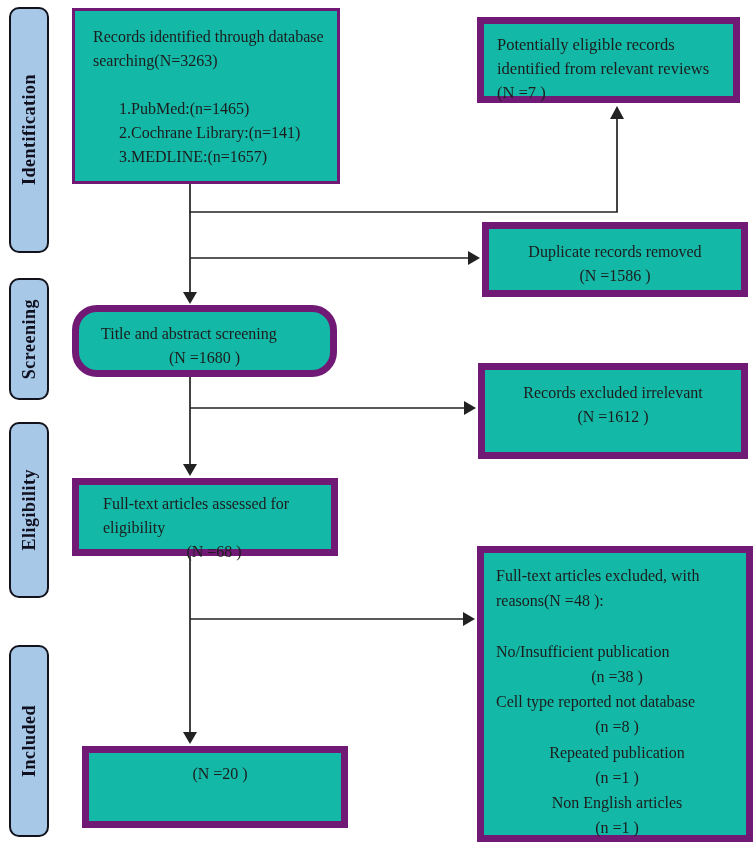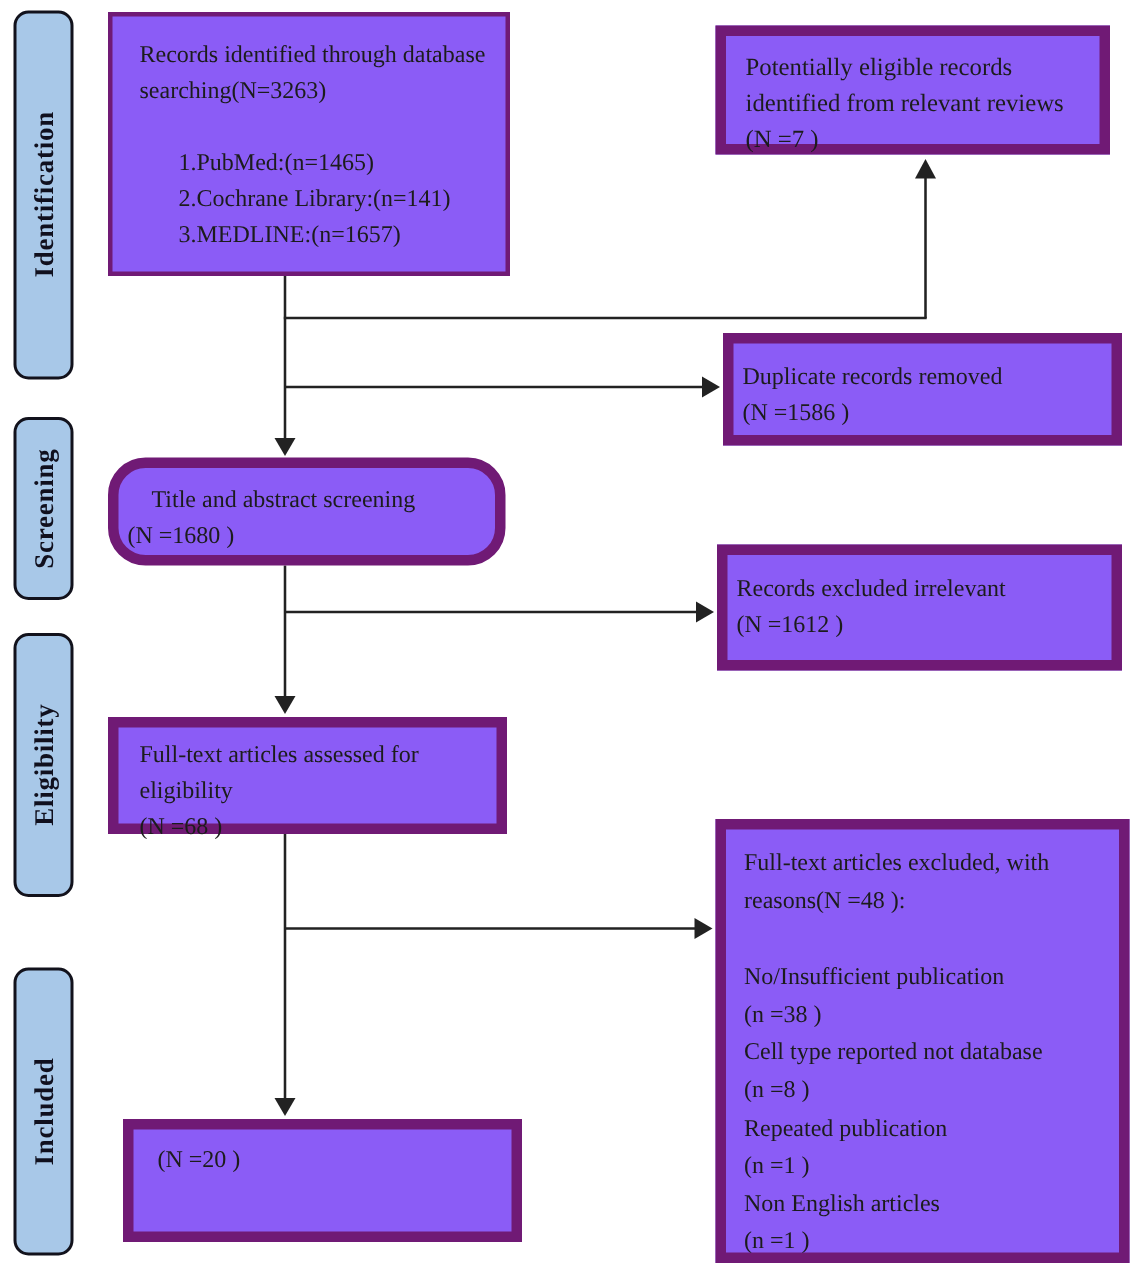--- a/index.html
+++ b/index.html
@@ -55,27 +55,27 @@
     white-space: nowrap;
   }
   #stage-identification { top: 7px;   height: 246px; }
   #stage-screening      { top: 278px; height: 122px; }
   #stage-eligibility    { top: 422px; height: 176px; }
   #stage-included       { top: 645px; height: 192px; }
 
   
   .box {
     position: absolute;
-    background: #8b5cf6;
+    background: #14b8a6;
     border: 7px solid #701a75;
     box-sizing: border-box;
     font-size: 16px;
     line-height: 1.5;
   }
-  .center { }
+  .center { text-align: center; }
 
   #box-records-identified {
     left: 72px; top: 8px; width: 268px; height: 176px;
     border-width: 3px;
     padding: 14px 10px 0 18px;
   }
   #box-records-identified .db-list { margin-top: 24px; padding-left: 26px; }
 
   #box-potentially-eligible {
     left: 477px; top: 17px; width: 263px; height: 86px;
@@ -87,26 +87,26 @@
     left: 482px; top: 222px; width: 266px; height: 75px;
     padding: 11px 6px 0 6px;
   }
   #box-title-abstract {
     left: 72px; top: 305px; width: 265px; height: 72px;
     padding: 10px 6px 0 6px;
     border-radius: 25px;
   }
   #box-title-abstract .l1 { padding-left: 16px; }
   #box-records-excluded {
-    left: 478px; top: 363px; width: 270px; height: 84px;
+    left: 478px; top: 363px; width: 270px; height: 96px;
     padding: 11px 6px 0 6px;
   }
   #box-fulltext-assessed {
     left: 72px; top: 478px; width: 266px; height: 78px;
-    padding: 7px 6px 0 14px;
+    padding: 7px 6px 0 24px;
   }
   #box-fulltext-excluded {
     left: 477px; top: 515px; width: 276px; height: 296px;
     padding: 10px 8px 0 12px;
     line-height: 1.58;
     margin-top: 31px;
   }
   #box-fulltext-excluded .gap { height: 25px; }
   #box-studies-included {
     left: 82px; top: 746px; width: 266px; height: 82px;

